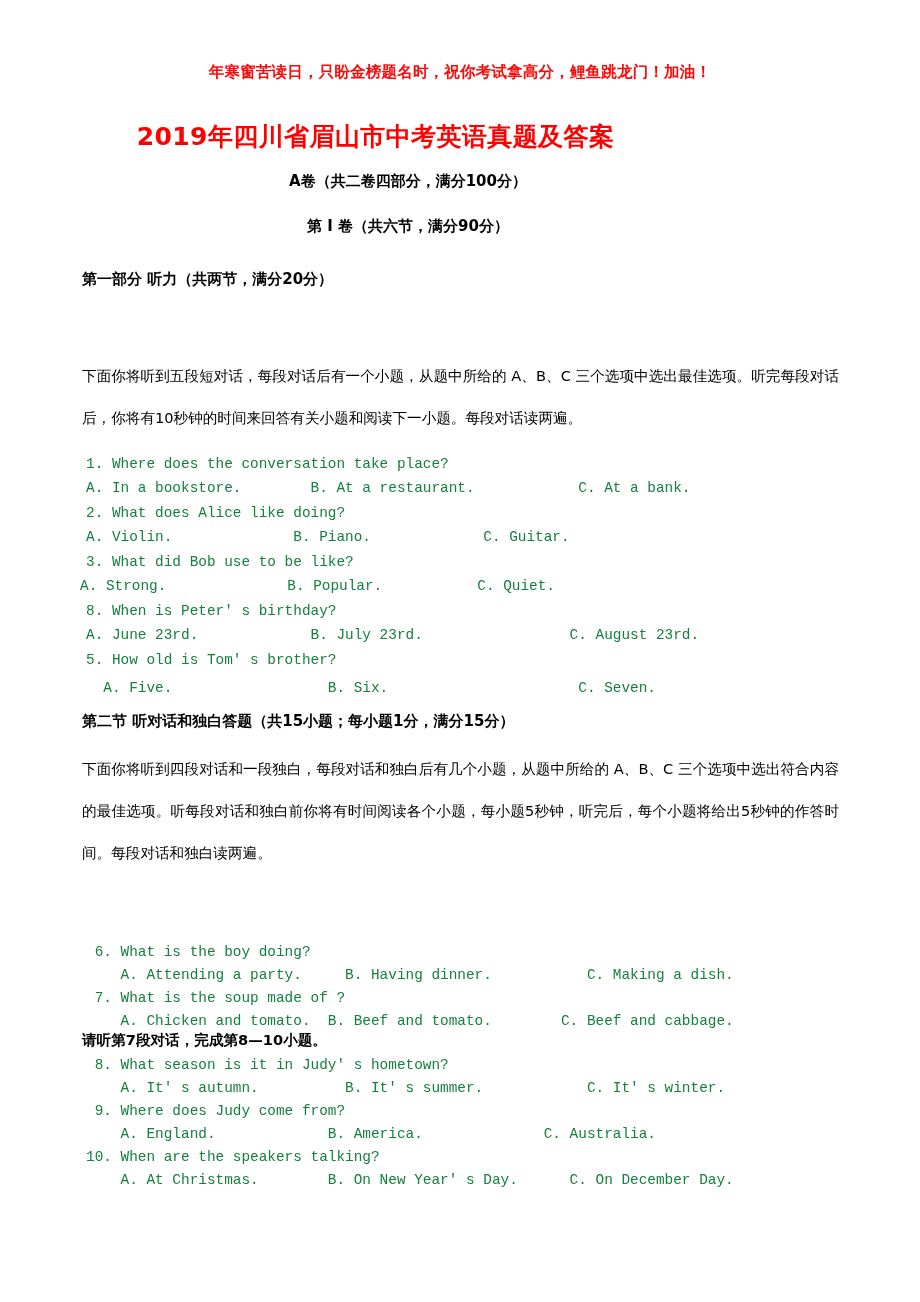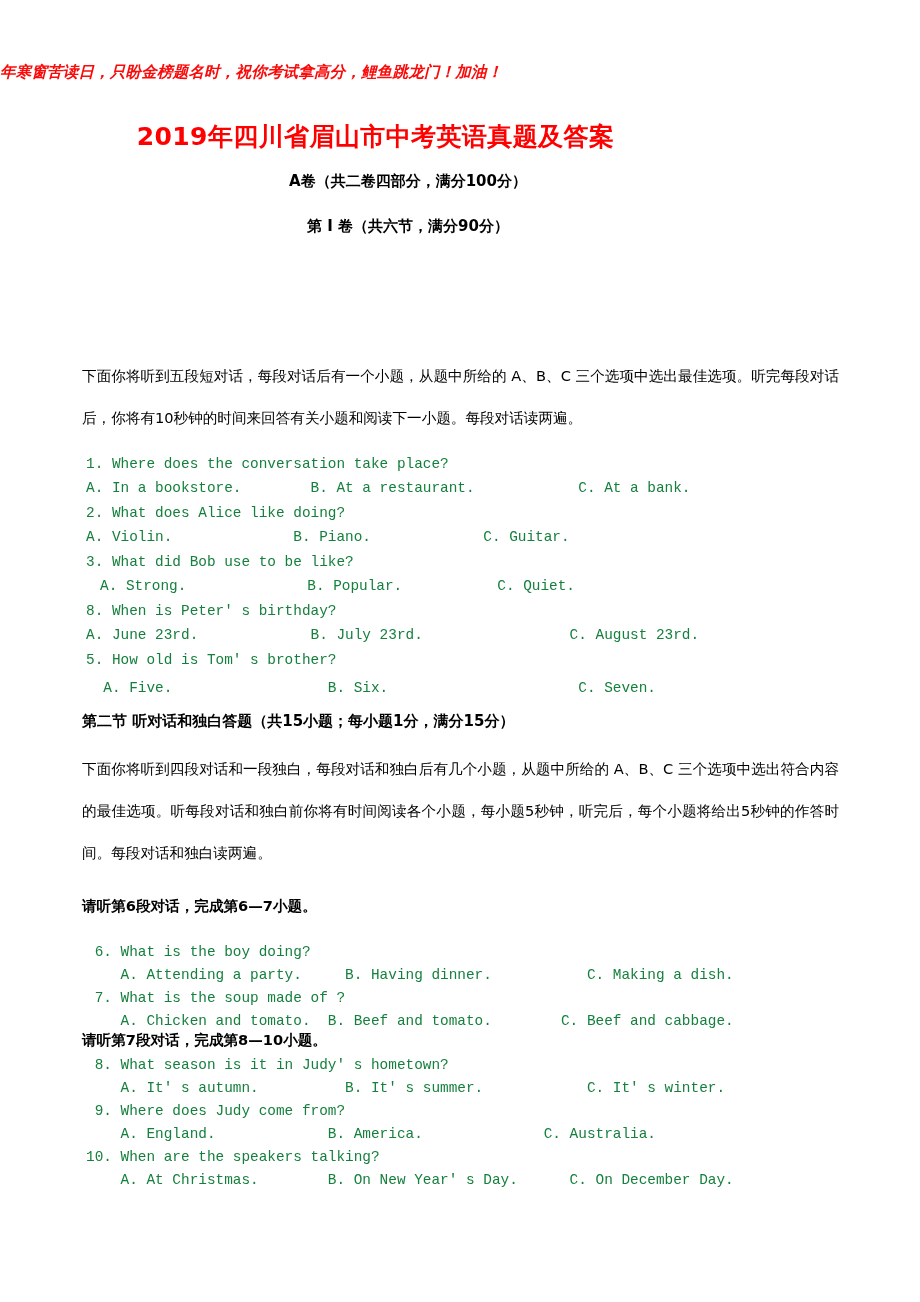--- a/index.html
+++ b/index.html
@@ -23,28 +23,27 @@
     padding: 0;
     box-sizing: border-box;
   }
 
   
   .banner {
     position: absolute;
     left: 0;
     top: 62px;
     width: 920px;
-    text-align: left;
+    text-align: center;
     color: #fb0a0a;
     font-size: 15.5px;
     font-weight: 700;
     letter-spacing: 0.2px;
     font-family: "DejaVu Sans", "Liberation Sans", sans-serif;
     white-space: nowrap;
-    font-style: italic;
   }
 
   
   .doc-title {
     position: absolute;
     left: 0;
     top: 120px;
     width: 751px;
     text-align: center;
     color: #ff0000;
@@ -110,44 +109,44 @@
 
 <div class="page">
 
   <div class="banner">年寒窗苦读日，只盼金榜题名时，祝你考试拿高分，鲤鱼跳龙门！加油！</div>
 
   <div class="doc-title">2019年四川省眉山市中考英语真题及答案</div>
 
   <div class="subtitle subtitle-a">A卷（共二卷四部分，满分100分）</div>
   <div class="subtitle subtitle-b">第 Ⅰ 卷（共六节，满分90分）</div>
 
+  <div class="blk hd-bold" style="top:270px;">第一部分   听力（共两节，满分20分）</div>
 
 
   <div class="blk para" style="top:355px;">下面你将听到五段短对话，每段对话后有一个小题，从题中所给的 A、B、C 三个选项中选出最佳选项。听完每段对话后，你将有10秒钟的时间来回答有关小题和阅读下一小题。每段对话读两遍。</div>
 
   <div class="mono" style="left:86px; top:452px;">1. Where does the conversation take place?</div>
   <div class="mono" style="left:86px; top:476px;">A. In a bookstore.        B. At a restaurant.            C. At a bank.</div>
 
   <div class="mono" style="left:86px; top:501px;">2. What does Alice like doing?</div>
   <div class="mono" style="left:86px; top:525px;">A. Violin.              B. Piano.             C. Guitar.</div>
 
   <div class="mono" style="left:86px; top:550px;">3. What did Bob use to be like?</div>
-  <div class="mono" style="left:100px; top:574px;">A. Strong.              B. Popular.           C. Quiet.</div>
+  <div class="mono" style="left:80px; top:574px;">A. Strong.              B. Popular.           C. Quiet.</div>
 
   <div class="mono" style="left:86px; top:599px;">8. When is Peter' s birthday?</div>
   <div class="mono" style="left:86px; top:623px;">A. June 23rd.             B. July 23rd.                 C. August 23rd.</div>
 
   <div class="mono" style="left:86px; top:648px;">5. How old is Tom' s brother?</div>
   <div class="mono" style="left:86px; top:676px;">  A. Five.                  B. Six.                      C. Seven.</div>
 
   <div class="blk hd-bold" style="top:712px;">第二节   听对话和独白答题（共15小题；每小题1分，满分15分）</div>
 
   <div class="blk para" style="top:748px;">下面你将听到四段对话和一段独白，每段对话和独白后有几个小题，从题中所给的 A、B、C 三个选项中选出符合内容的最佳选项。听每段对话和独白前你将有时间阅读各个小题，每小题5秒钟，听完后，每个小题将给出5秒钟的作答时间。每段对话和独白读两遍。</div>
 
-  <div class="blk hd-bold" style="top:897px; font-size:14.6px;">请听第6段对话，完成第6—7小题。</div>
 
   <div class="mono" style="left:86px; top:940px;"> 6. What is the boy doing?</div>
   <div class="mono" style="left:86px; top:963px;">    A. Attending a party.     B. Having dinner.           C. Making a dish.</div>
 
   <div class="mono" style="left:86px; top:986px;"> 7. What is the soup made of ?</div>
   <div class="mono" style="left:86px; top:1009px;">    A. Chicken and tomato.  B. Beef and tomato.        C. Beef and cabbage.</div>
 
   <div class="blk hd-bold" style="top:1031px; font-size:14.6px;">请听第7段对话，完成第8—10小题。</div>
 
   <div class="mono" style="left:86px; top:1053px;"> 8. What season is it in Judy' s hometown?</div>

